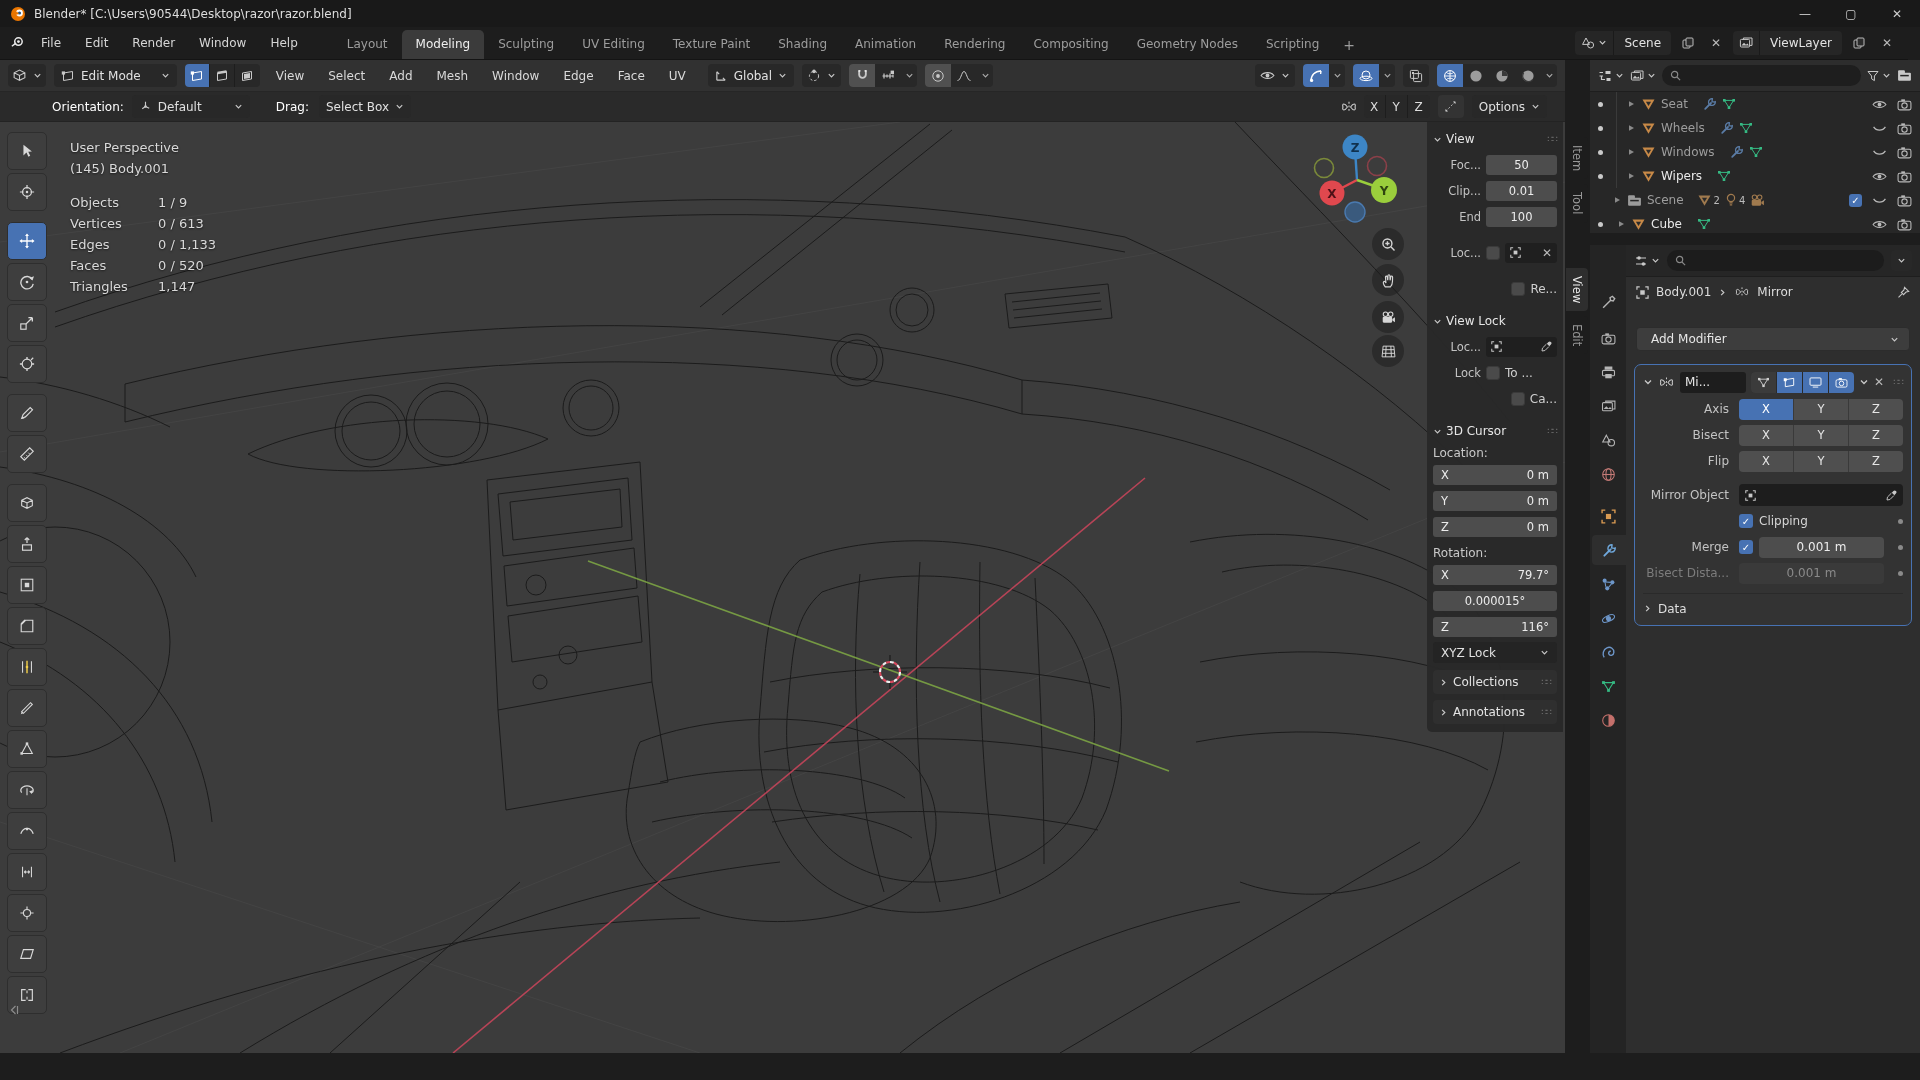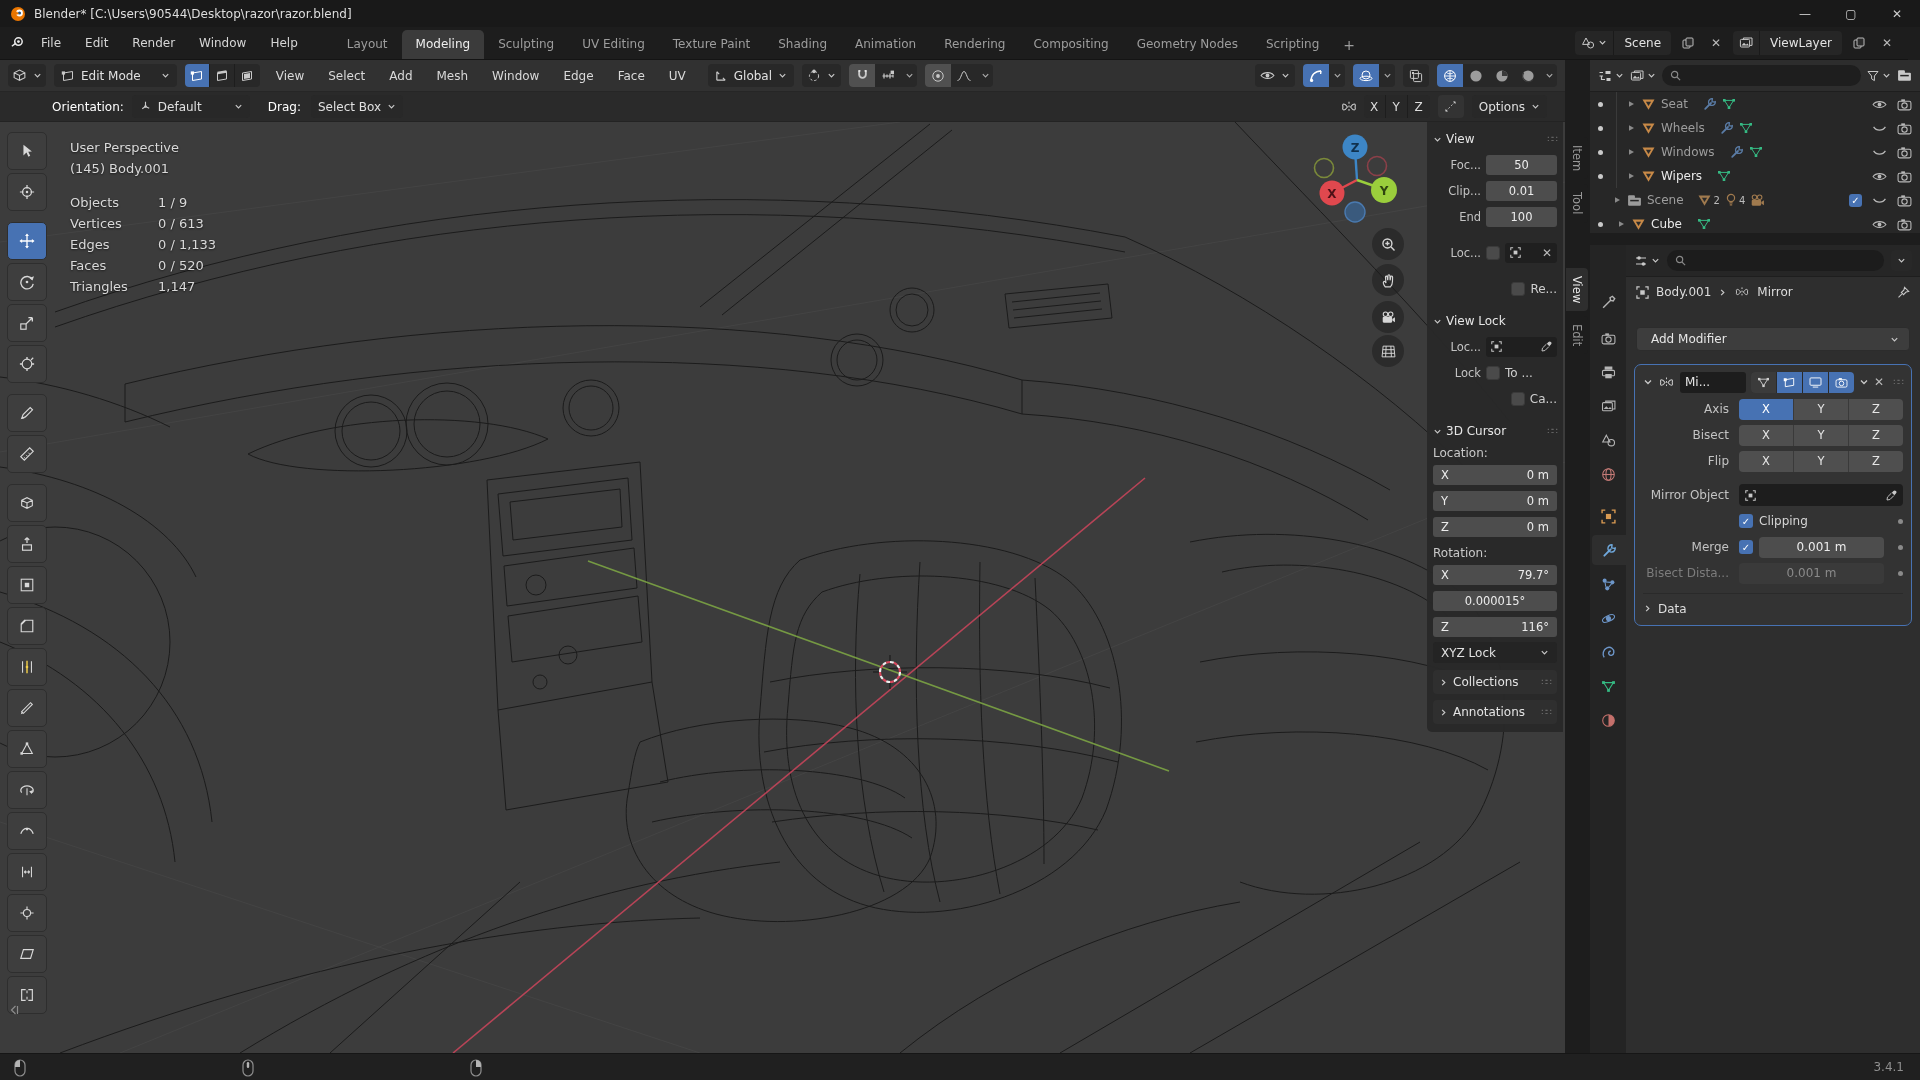--- a/index.html
+++ b/index.html
@@ -656,21 +656,21 @@
       <span class="f" style="margin-left:8px;width:118px">
         <svg width="13" height="13" viewBox="0 0 14 14" class="ico">
             <path d="M7 2 V7 M7 7 L11 9 M7 7 L3.5 9.5" stroke="currentColor" fill="none" stroke-width="1.2"></path>
             <circle cx="7" cy="7" r="1.4" fill="currentColor"></circle>
           </svg>
         <span>Default</span>
         <svg width="9" height="9" viewBox="0 0 10 10" class="ico" style="margin-left:auto">
             <use href="#i-chev"></use>
           </svg>
       </span>
-      <span class="lbl" style="margin-left:18px">Drag:</span>
+      <span class="lbl" style="margin-left:26px">Drag:</span>
       <span class="f" style="margin-left:10px">
         <span>Select Box</span>
         <svg width="9" height="9" viewBox="0 0 10 10" class="ico">
             <use href="#i-chev"></use>
           </svg>
       </span>
       <span style="flex:1"></span>
       <span>
           <svg width="18" height="14" viewBox="0 0 16 12" class="ico">
             <use href="#i-mirror"></use>
@@ -1451,35 +1451,14 @@
         <div class="subhdr">
           <svg width="9" height="9" viewBox="0 0 10 10" class="ico">
               <use href="#i-chevr"></use>
             </svg>
           <span>Data</span>
         </div>
       </div>
     </div>
   </div>
 
-  <div class="statusbar abs">
-    <span class="mouseic" style="left:14px">
-      <svg width="12" height="18" viewBox="0 0 12 18">
-          <rect x="1" y="1" width="10" height="16" rx="5" stroke="#8f8f8f" fill="none" stroke-width="1.2"></rect>
-          <path d="M6 1 A5 5 0 0 0 1 6 V8 H6 Z" fill="#b5b5b5"></path>
-        </svg>
-    </span>
-    <span class="mouseic" style="left:242px">
-      <svg width="12" height="18" viewBox="0 0 12 18">
-          <rect x="1" y="1" width="10" height="16" rx="5" stroke="#8f8f8f" fill="none" stroke-width="1.2"></rect>
-          <rect x="4.8" y="3" width="2.4" height="6" rx="1.2" fill="#b5b5b5"></rect>
-        </svg>
-    </span>
-    <span class="mouseic" style="left:470px">
-      <svg width="12" height="18" viewBox="0 0 12 18">
-          <rect x="1" y="1" width="10" height="16" rx="5" stroke="#8f8f8f" fill="none" stroke-width="1.2"></rect>
-          <path d="M6 1 A5 5 0 0 1 11 6 V8 H6 Z" fill="#b5b5b5"></path>
-        </svg>
-    </span>
-    <span class="ver">3.4.1</span>
-  </div>
 
 </div>
 
 </body></html>

